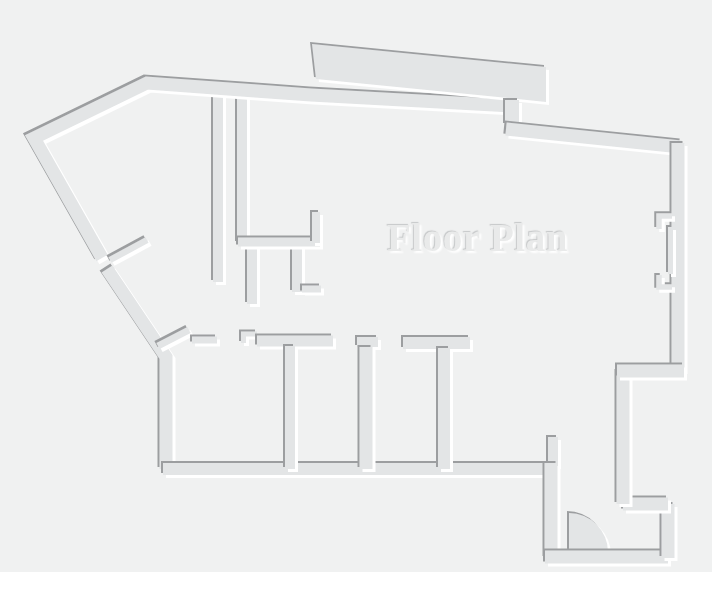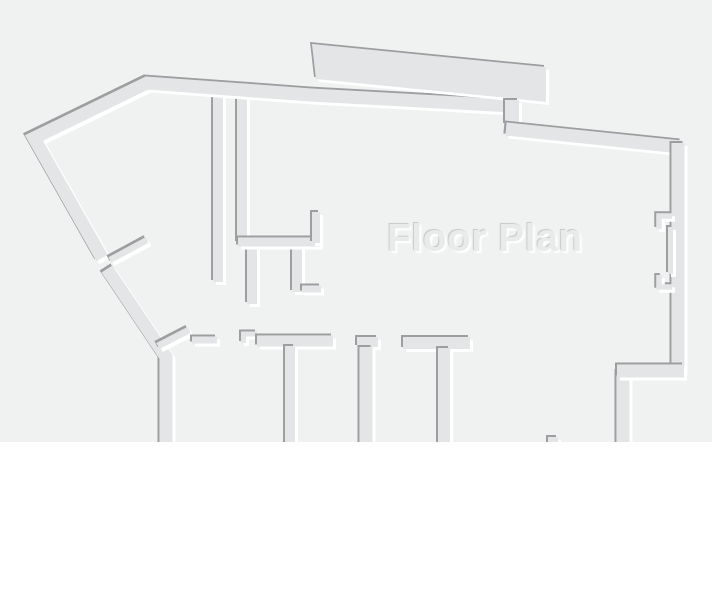--- a/index.html
+++ b/index.html
@@ -1,21 +1,22 @@
 <!DOCTYPE html>
 <html><head>
 <meta charset="utf-8">
 <style>
   html,body{margin:0;padding:0;}
   body{font-family:"Liberation Sans", sans-serif;}
   .stage{
     position:relative;
-    width:712px;height:442px;
+    width:712px;height:572px;
     overflow:hidden;
     background:#f0f1f1;
+    font-family:Liberation Serif, serif;
   }
   .plan-svg{position:absolute;left:0;top:0;}
   .plan-title{
     position:absolute;
     left:387px;top:218px;
     font-size:39px;
     font-weight:bold;
     line-height:1;
     letter-spacing:0.5px;
     color:#e9eaea;

